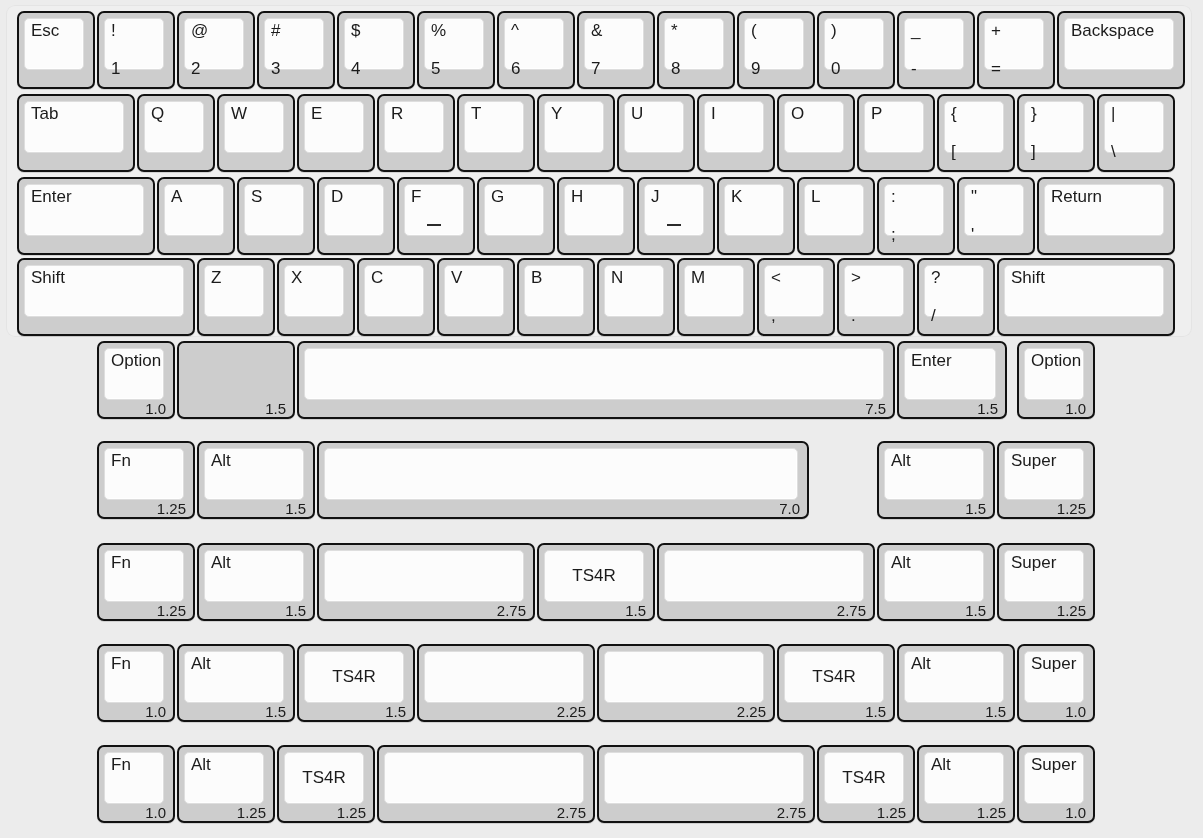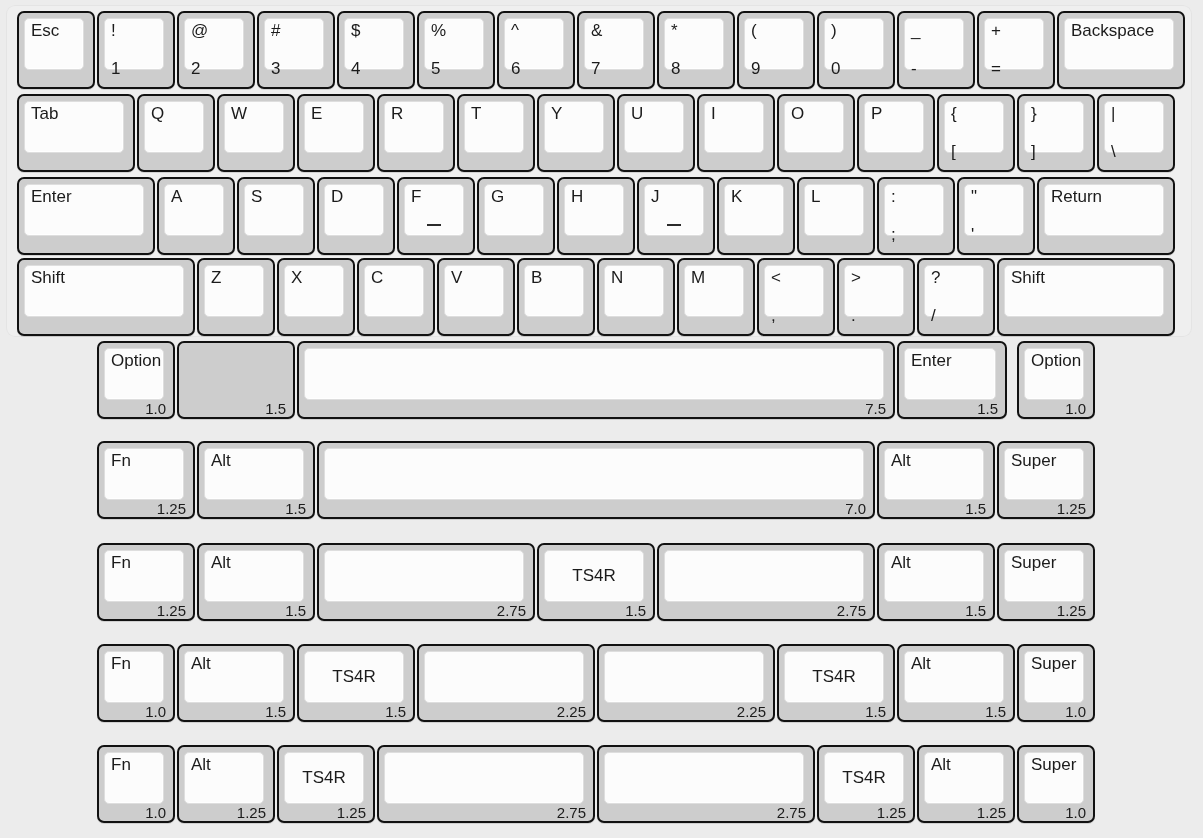--- a/index.html
+++ b/index.html
@@ -426,21 +426,21 @@
           <div class="legend"><span class="shifted">Fn</span></div>
         </div>
         <div class="size">1.25</div>
       </div>
       <div class="key" style="left: 100px; width: 118px;">
         <div class="face">
           <div class="legend"><span class="shifted">Alt</span></div>
         </div>
         <div class="size">1.5</div>
       </div>
-      <div class="key" style="left: 220px; width: 558px;">
+      <div class="key" style="left: 220px; width: 492px;">
         <div class="face"></div>
         <div class="size">7.0</div>
       </div>
       <div class="key" style="left: 780px; width: 118px;">
         <div class="face">
           <div class="legend"><span class="shifted">Alt</span></div>
         </div>
         <div class="size">1.5</div>
       </div>
       <div class="key" style="left: 900px; width: 98px;">

